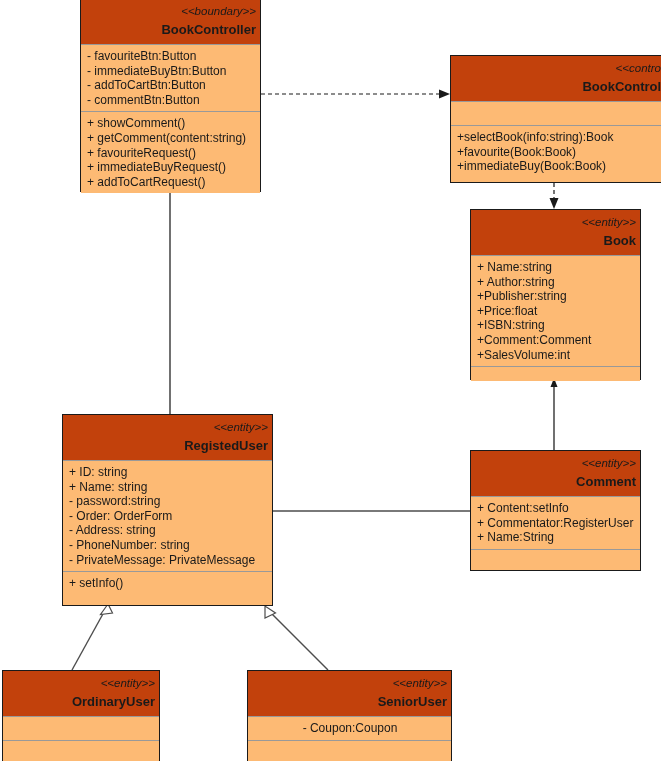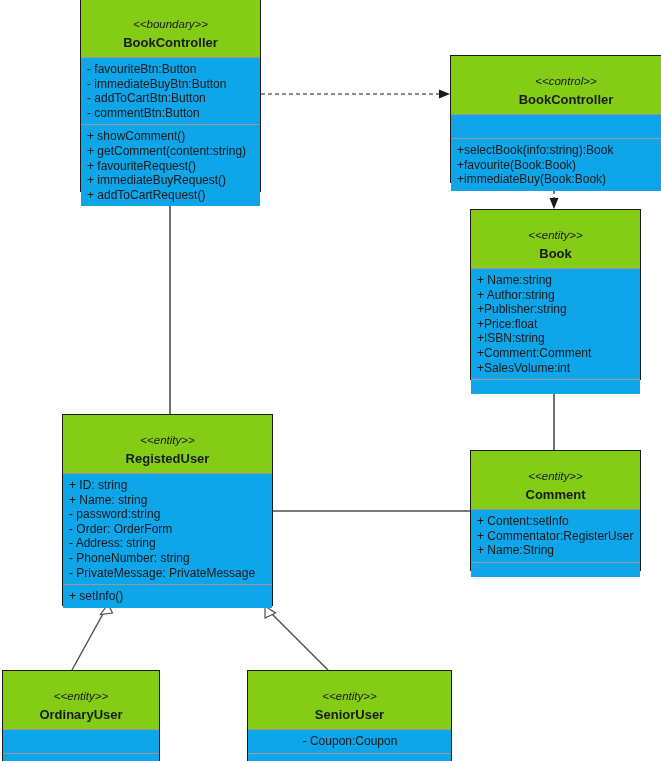--- a/index.html
+++ b/index.html
@@ -20,24 +20,24 @@
     position:absolute;
     box-sizing:border-box;
     border:1px solid #1a1a1a;
     background:#ffffff;
     display:flex;
     flex-direction:column;
     z-index:5;
   }
   .uml-header{
     box-sizing:border-box;
-    padding:18px 4px 6px 4px;
-    text-align:center;
+    padding:5px 4px 6px 4px;
+    text-align:right;
     border-bottom:1px solid #999999;
-    background:#84cc16;
+    background:#c2410c;
   }
   .stereotype{
     display:block;
     font-style:italic;
     font-size:11.5px;
     color:#1a1a1a;
     line-height:15px;
     white-space:nowrap;
   }
   .class-name{
@@ -48,21 +48,21 @@
     line-height:17px;
     margin-top:2px;
     white-space:nowrap;
   }
   .uml-compartment{
     box-sizing:border-box;
     padding:4px 5px 4px 6px;
     font-size:12px;
     line-height:14.6px;
     color:#1a1a1a;
-    background:#0ea5e9;
+    background:#fdba74;
     flex:0 0 auto;
   }
   .uml-compartment.divider{
     border-bottom:1px solid #999999;
   }
   .uml-compartment.grow{ flex:1 1 auto; }
   .uml-row{
     white-space:nowrap;
     overflow:hidden;
   }

